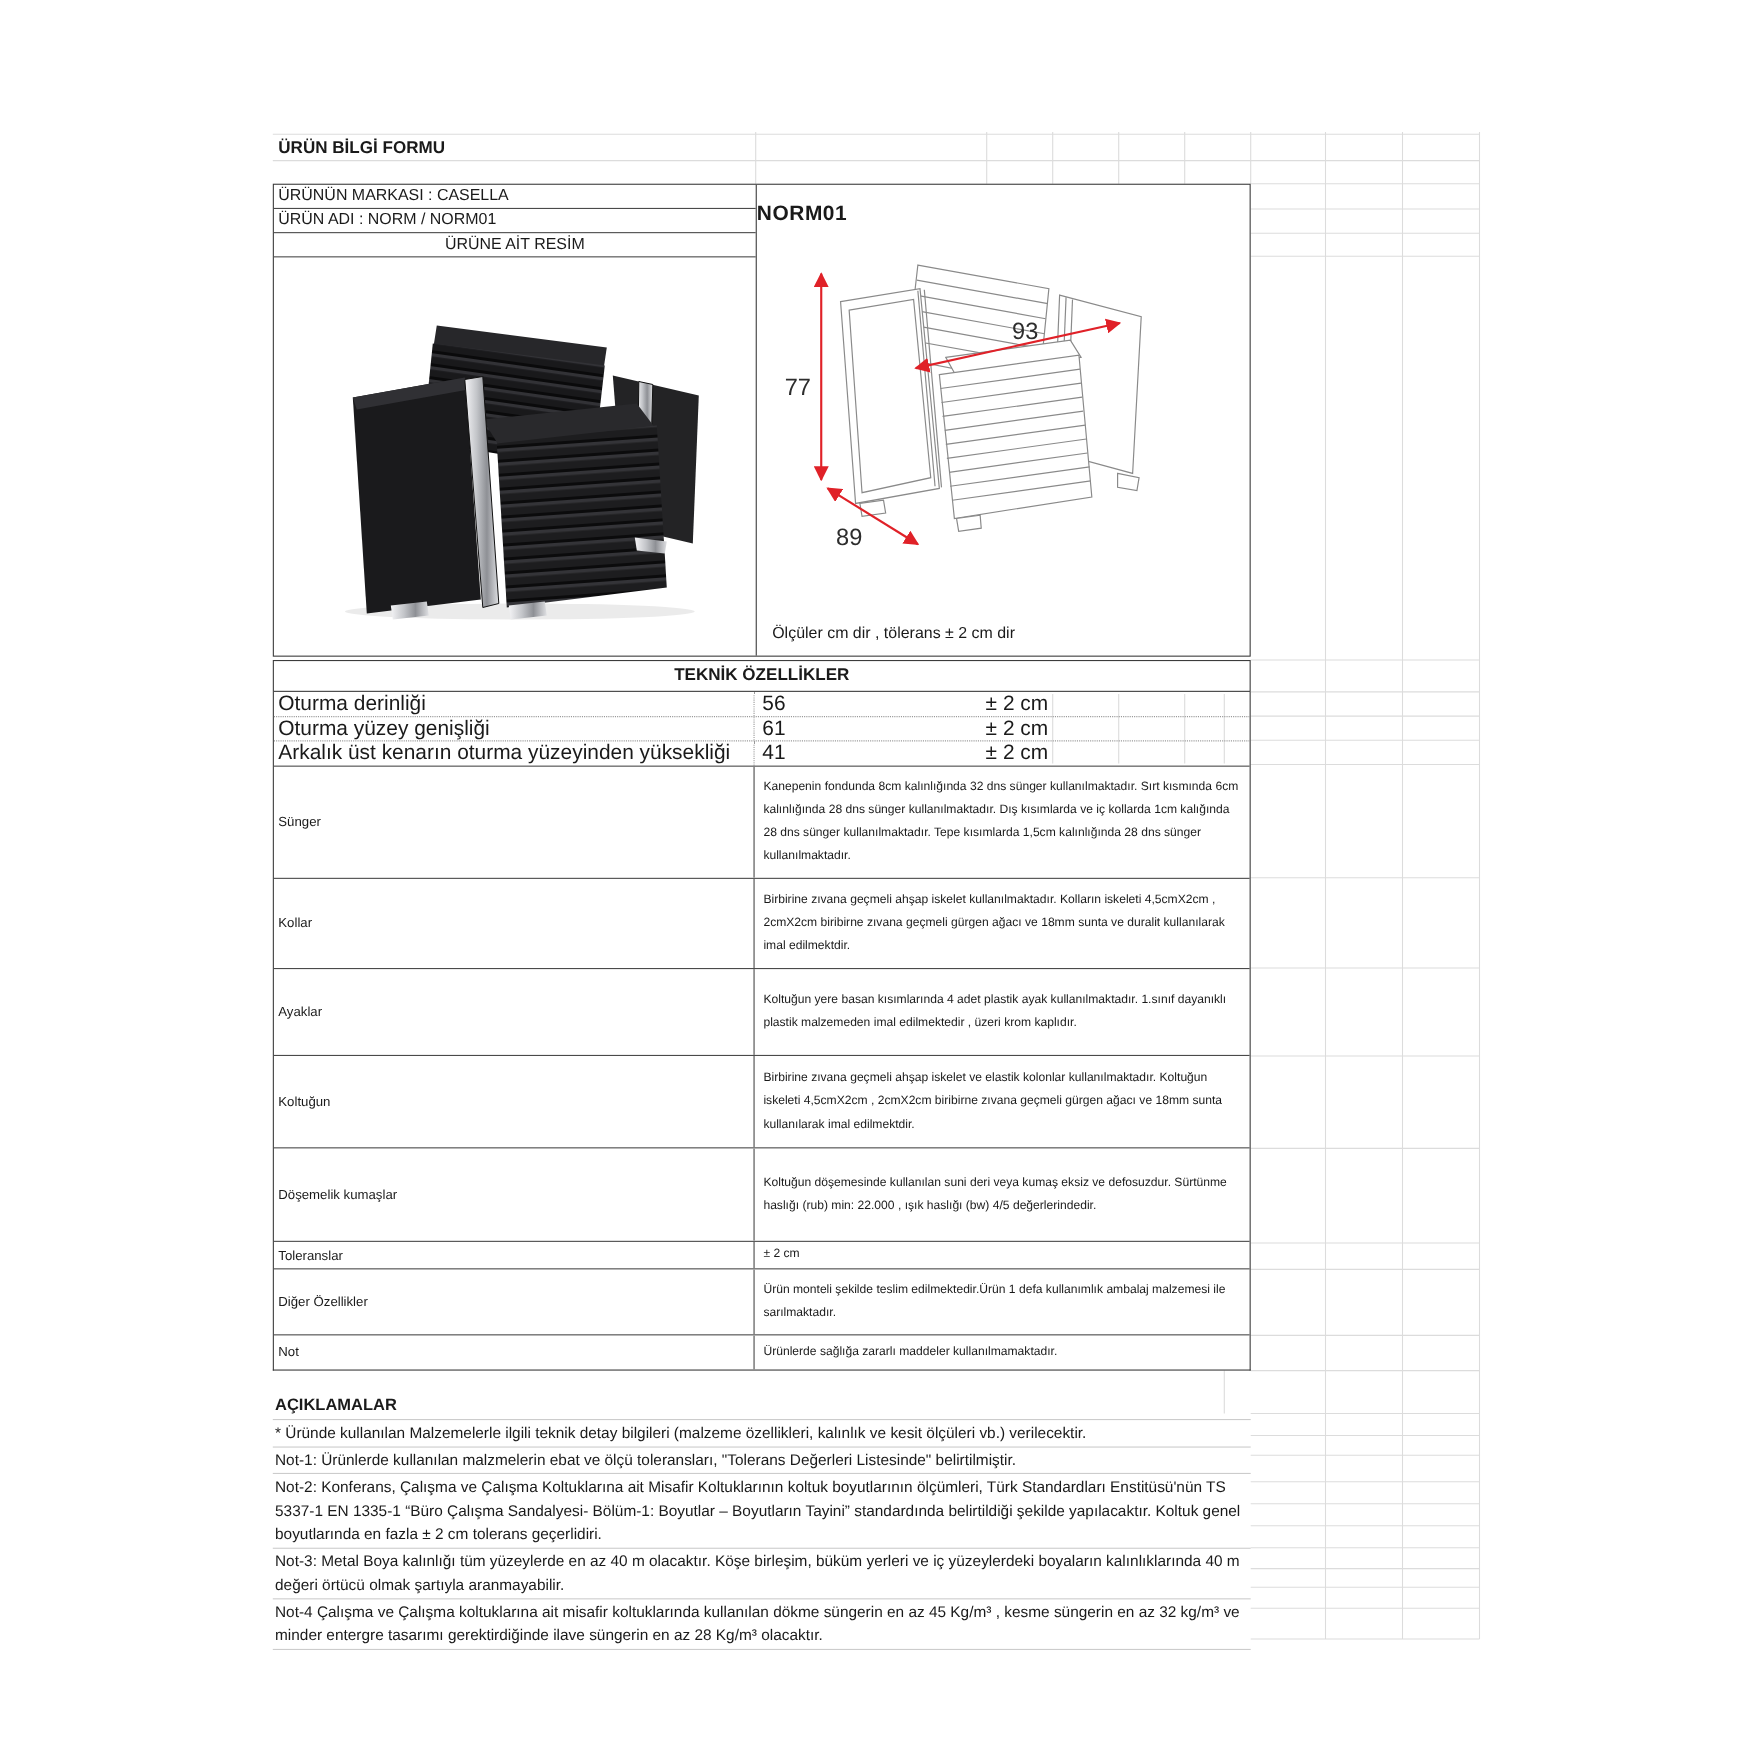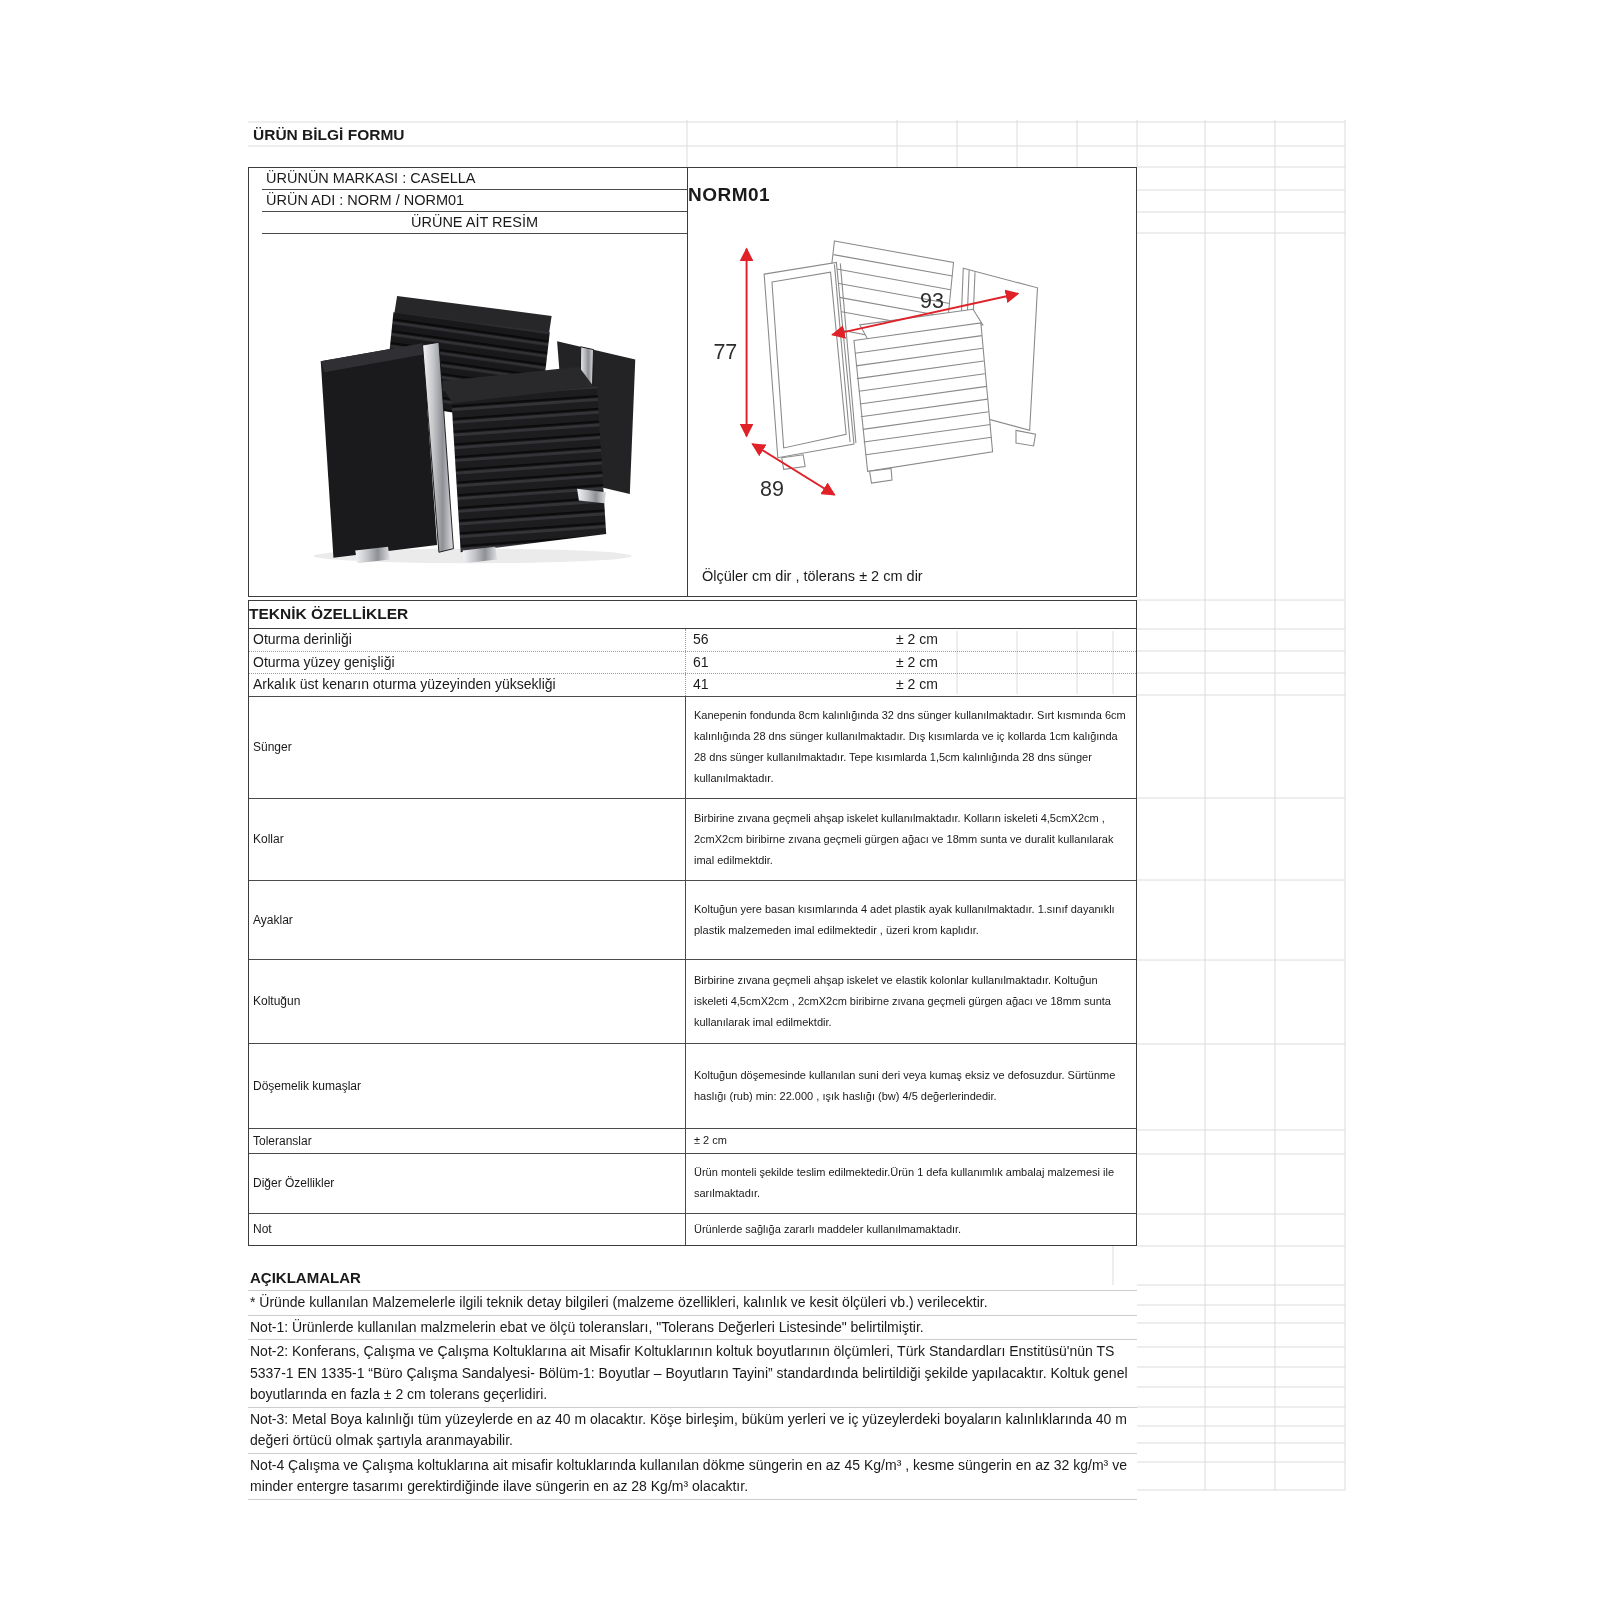--- a/index.html
+++ b/index.html
@@ -9,33 +9,33 @@
   
   .gridsvg{position:absolute;left:0;top:0;z-index:0;}
   .content{position:absolute;left:0;top:0;width:100%;height:100%;z-index:1;}
 
   .form-title{left:248px;top:122px;width:439px;height:26px;line-height:26px;
               font-weight:bold;font-size:15.5px;padding-left:5px;}
 
   .main-block{left:248px;top:167px;width:889px;height:430px;border:1.5px solid #3c3c3c;display:flex;}
   .left-col{width:439px;border-right:1.5px solid #3c3c3c;display:flex;flex-direction:column;box-sizing:border-box;}
   .hrow{height:22px;border-bottom:1px solid #4a4a4a;font-size:14.5px;line-height:21px;
-        padding:0 4px;box-sizing:border-box;white-space:nowrap;overflow:hidden;margin-left:13px;}
+        padding:0 4px;box-sizing:border-box;white-space:nowrap;overflow:hidden;}
   .hrow.center{text-align:center;}
   .photo{flex:1;display:flex;align-items:center;justify-content:center;overflow:hidden;}
   .right-col{flex:1;position:relative;overflow:hidden;}
   .model{margin-top:16px;font-weight:bold;font-size:19px;letter-spacing:.5px;}
   .measure{position:absolute;left:14px;bottom:12px;font-size:14.5px;}
 
   .tech-header{left:248px;top:600px;width:889px;height:29px;border:1.5px solid #3c3c3c;
-               text-align:left;font-weight:bold;font-size:15.5px;line-height:26px;}
+               text-align:center;font-weight:bold;font-size:15.5px;line-height:26px;}
 
   .spec-table{left:248px;top:629px;width:889px;height:617px;border:1.5px solid #3c3c3c;border-top:none;
               display:flex;flex-direction:column;}
-  .srow{display:flex;height:22px;font-size:14px;line-height:21px;}
+  .srow{display:flex;height:22px;font-size:19px;line-height:21px;}
   .srow.dotted{border-bottom:1px dotted #999;}
   .sc1{width:437px;border-right:1px dotted #999;padding:0 4px;box-sizing:border-box;white-space:nowrap;overflow:hidden;}
   .sc2{width:210px;padding:0 7px;box-sizing:border-box;}
   .sc3{flex:1;}
   .drow{display:flex;border-top:1px solid #4a4a4a;overflow:hidden;}
   .dc1{width:437px;border-right:1px solid #4a4a4a;display:flex;align-items:center;
        padding:0 4px;box-sizing:border-box;font-size:12px;}
   .dc2{flex:1;display:flex;align-items:center;padding:2px 8px;box-sizing:border-box;
        font-size:11px;line-height:21px;overflow:hidden;}
 

